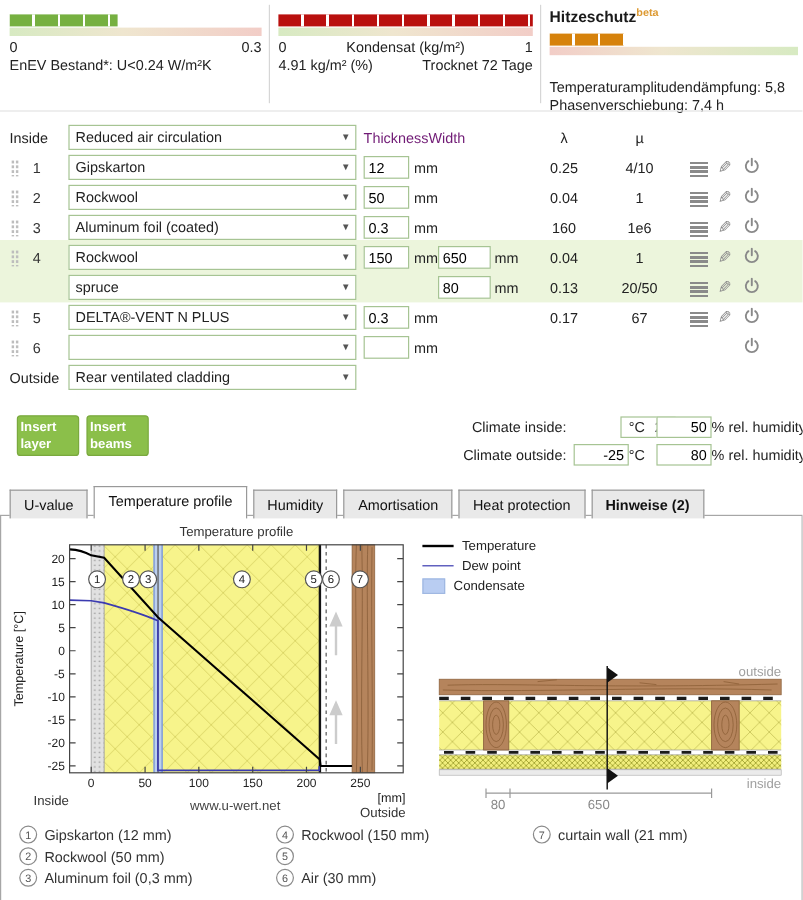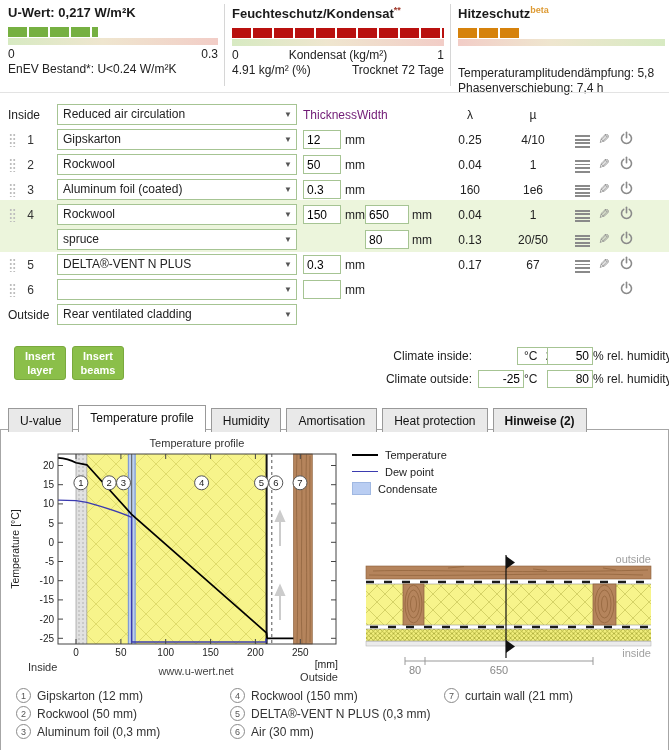--- a/index.html
+++ b/index.html
@@ -38,21 +38,21 @@
   .handle{position:absolute;width:7px;height:14px;
           background-image:radial-gradient(#bdbdbd 1px,rgba(0,0,0,0) 1.2px);background-size:3.5px 4px}
   .hl{position:absolute;left:0;width:669px;background:#ecf5dc}
   .icon-menu{position:absolute;width:15px;height:13px;cursor:pointer;
              background-image:repeating-linear-gradient(180deg,#8a8a8a 0 2px,rgba(0,0,0,0) 2px 3.5px)}
   .icon-pencil{position:absolute;font-size:14px;color:#8a8a8a;transform:scaleX(-1);line-height:1;cursor:pointer}
   .icon-power{position:absolute;cursor:pointer}
 
   
   .btn{position:absolute;width:52px;height:34px;background:#8bbf4a;border:1px solid #7aa93e;border-radius:3px;
-       color:#fff;font-weight:bold;font-size:11px;line-height:1.3;text-align:center;display:flex;
+       color:#fff;font-weight:bold;font-size:11px;line-height:1.3;display:flex;
        align-items:center;justify-content:center;box-sizing:border-box;cursor:pointer;padding:2px}
   .clim-lbl{position:absolute;width:120px;text-align:right;color:#222}
   .clim-inp{position:absolute;width:38px;height:14px;border:1px solid #a6c493;font-size:12px;
             text-align:right;padding:1px 3px;font-family:inherit}
   .unit{position:absolute;color:#222;white-space:nowrap}
 
   
   .tabs{position:absolute;top:405px;left:8px;display:flex;gap:5px;align-items:flex-end;z-index:3}
   .tab{border:1px solid #999;border-bottom:none;background:#e9e9e9;height:24px;box-sizing:border-box;
        padding:5px 11px 0;font-size:12px;color:#111;cursor:pointer;white-space:nowrap}
@@ -73,36 +73,34 @@
               justify-content:center;font-size:9px;color:#555;flex:0 0 auto;background:#fff}
 
   svg text{font-family:"Liberation Sans","DejaVu Sans",sans-serif}
 </style>
 </head>
 <body>
 
 <div class="app">
 
   <div class="abs" style="left:8px;top:5px;width:210px">
-    <div class="gauge-title">U-Wert: 0,217 W/m²K</div>
     <div class="bar" style="margin-top:7px">
       <div class="bar-fill seg fill-green" style="width: 43%;"></div>
     </div>
     <div class="bar-scale seg scale-gr"></div>
     <div class="gauge-row" style="margin-top:2px">
       <span>0</span>
       <span>0.3</span>
     </div>
     <div style="margin-top:1px">EnEV Bestand*: U&lt;0.24 W/m²K</div>
   </div>
 
   <div class="vdiv abs" style="left:224px;top:4px;height:82px"></div>
 
   <div class="abs" style="left:232px;top:5px;width:212px">
-    <div class="gauge-title"><span>Feuchteschutz/Kondensat</span><sup class="sup-red">**</sup></div>
     <div class="bar" style="margin-top:7px">
       <div class="bar-fill seg fill-red" style="width: 100%;"></div>
     </div>
     <div class="bar-scale seg scale-gr"></div>
     <div class="gauge-row" style="margin-top:2px">
       <span>0</span>
       <span>Kondensat (kg/m²)</span>
       <span>1</span>
     </div>
     <div class="gauge-row" style="margin-top:1px">
@@ -474,21 +472,20 @@
   <div class="cl-item" style="left:16px;top:724px">
     <span class="circle-num">3</span>
     <span>Aluminum foil (0,3 mm)</span>
   </div>
   <div class="cl-item" style="left:230px;top:688px">
     <span class="circle-num">4</span>
     <span>Rockwool (150 mm)</span>
   </div>
   <div class="cl-item" style="left:230px;top:706px">
     <span class="circle-num">5</span>
-    <span>DELTA®-VENT N PLUS (0,3 mm)</span>
   </div>
   <div class="cl-item" style="left:230px;top:724px">
     <span class="circle-num">6</span>
     <span>Air (30 mm)</span>
   </div>
   <div class="cl-item" style="left:444px;top:688px">
     <span class="circle-num">7</span>
     <span>curtain wall (21 mm)</span>
   </div>
 

